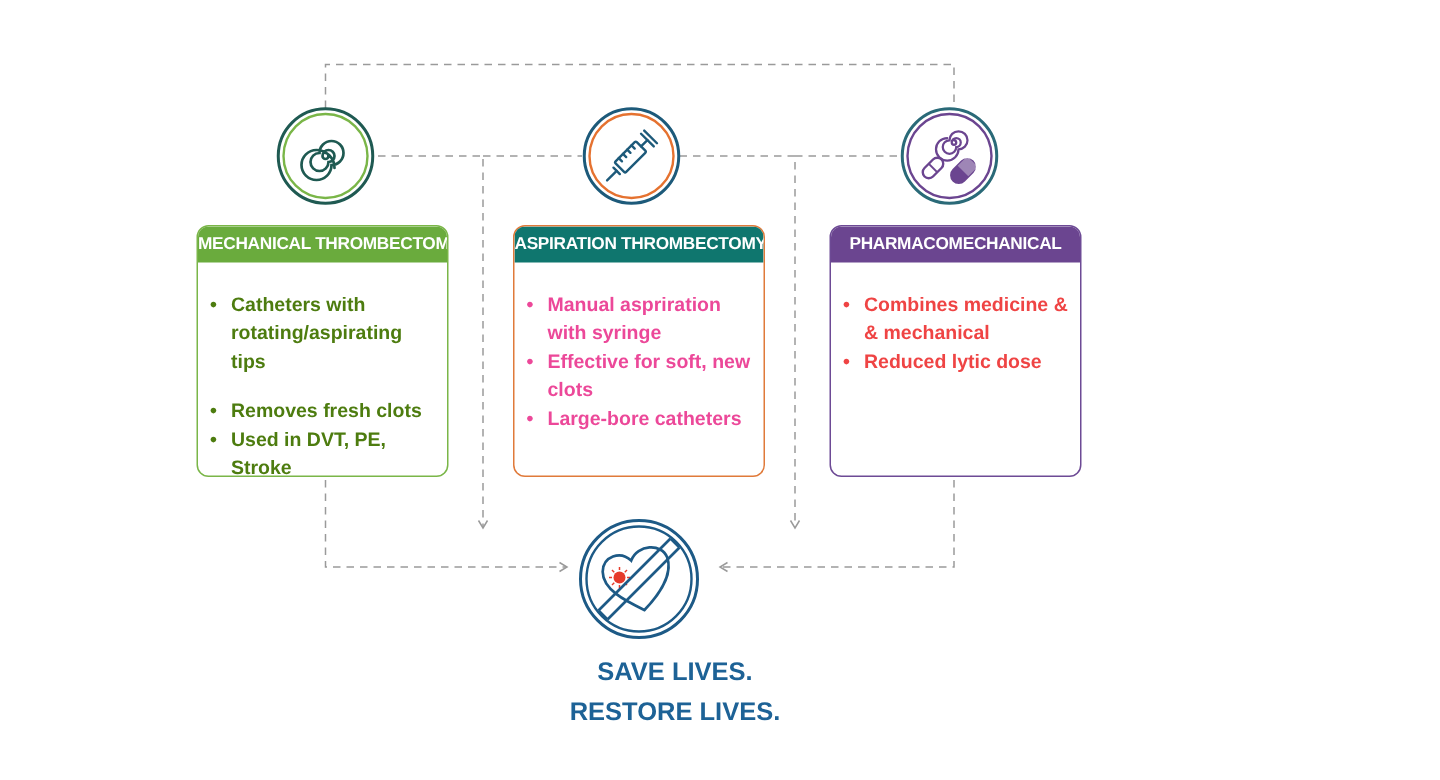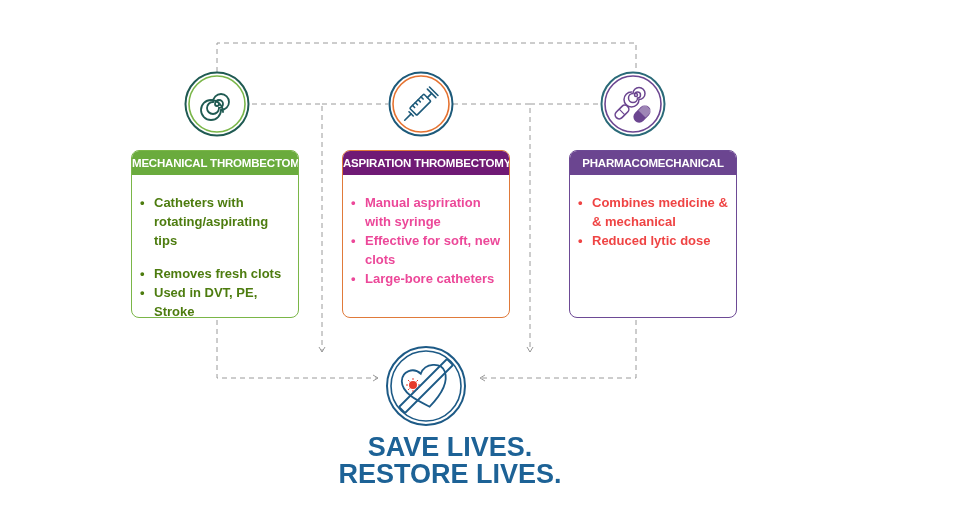--- a/index.html
+++ b/index.html
@@ -12,27 +12,27 @@
     .card-header { height: 24px; line-height: 24px; color: #fff; font-weight: bold;
                    font-size: 11.5px; text-align: center; letter-spacing: -0.2px; white-space: nowrap; }
     .card ul { margin: 0; padding: 18px 6px 0 8px; list-style: none; }
     .card li { position: relative; padding-left: 14px; font-size: 13px; line-height: 19px; font-weight: bold; }
     .card li::before { content: "\2022"; position: absolute; left: 0; top: 0; }
     .card li.gap { margin-top: 14px; }
     .green { border-color: #7ab648; }
     .green .card-header { background: #6aab3d; }
     .green li { color: #4d7c0f; }
     .orange { border-color: #e07a3a; }
-    .orange .card-header { background: #701a75; }
+    .orange .card-header { background: #0f766e; }
     .orange li { color: #ec4899; }
     .purple { border-color: #6d4a95; }
     .purple .card-header { background: #6b4590; }
     .purple li { color: #ef4444; }
     .tagline { position: absolute; left: 330px; width: 240px; text-align: center;
-               color: #1d6296; font-weight: bold; font-size: 27px; line-height: 27px; }
+               color: #1d6296; font-weight: bold; font-size: 17px; line-height: 27px; }
   </style>
 </head>
 <body>
 
 <svg class="connectors" viewBox="0 0 960 520">
   <defs>
     <marker id="arr" markerWidth="8" markerHeight="8" refX="6" refY="4" orient="auto" markerUnits="userSpaceOnUse">
       <path d="M1,1 L6,4 L1,7" fill="none" stroke="#9a9a9a" stroke-width="1"></path>
     </marker>
   </defs>
@@ -98,21 +98,21 @@
 
 <div class="card orange" style="left:342px;">
   <div class="card-header">ASPIRATION THROMBECTOMY</div>
   <ul>
     <li>Manual aspriration with syringe</li>
     <li>Effective for soft, new clots</li>
     <li>Large-bore catheters</li>
   </ul>
 </div>
 
-<div class="card purple" style="left:553px;margin-left:16px;">
+<div class="card purple" style="left:553px;">
   <div class="card-header">PHARMACOMECHANICAL</div>
   <ul>
     <li>Combines medicine &amp; &amp; mechanical</li>
     <li>Reduced lytic dose</li>
   </ul>
 </div>
 
 <svg class="icon-circle" style="left:385px; top:345px; width:82px; height:82px;" viewBox="0 0 82 82">
   <circle cx="41" cy="41" r="39" fill="#fff" stroke="#1d5a86" stroke-width="2"></circle>
   <circle cx="41" cy="41" r="35" fill="none" stroke="#1d5a86" stroke-width="1.6"></circle>

